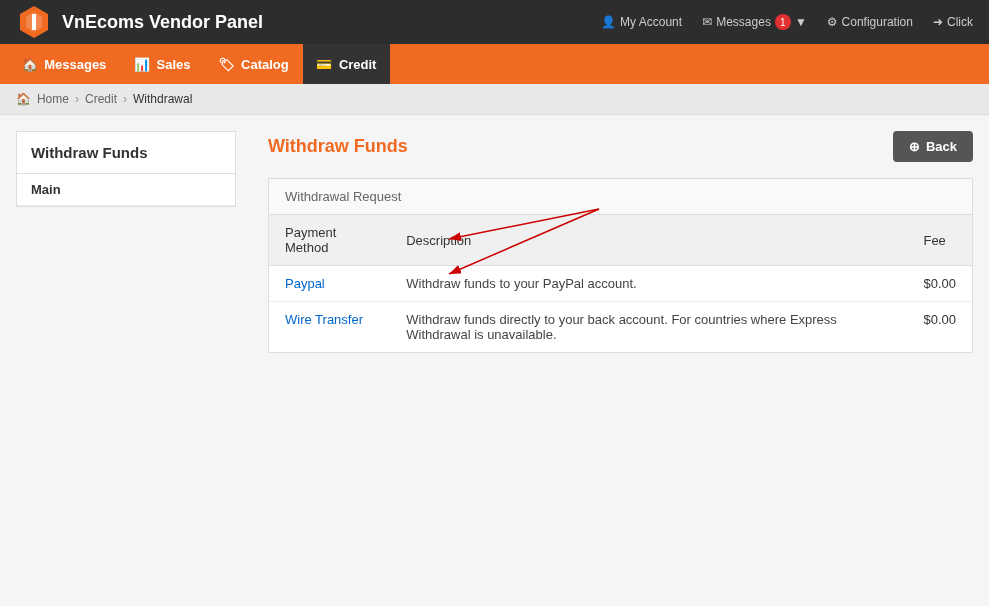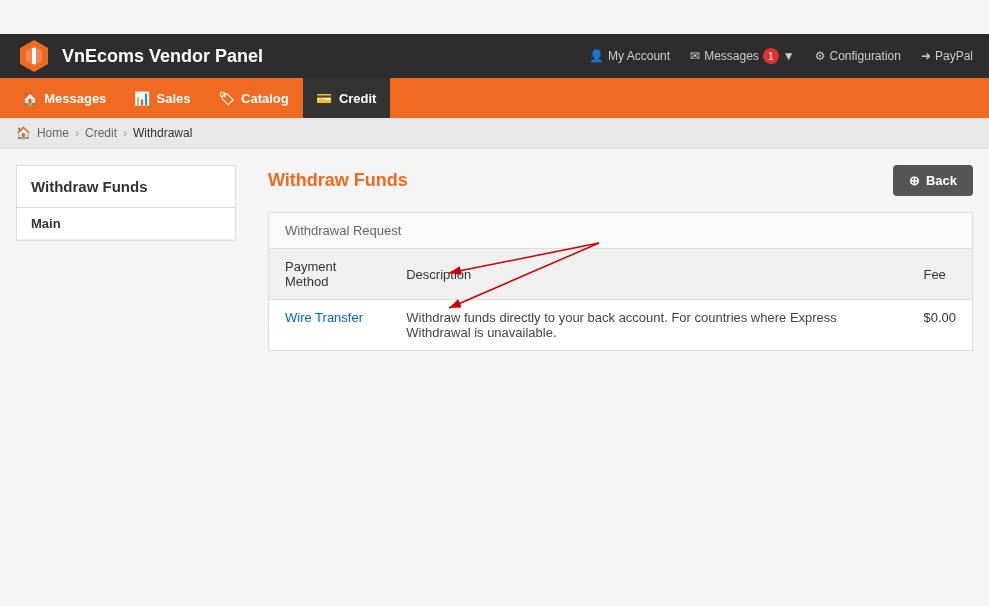--- a/index.html
+++ b/index.html
@@ -6,21 +6,20 @@
     body { font-family: Arial, sans-serif; font-size: 13px; background: #f5f5f5; color: #333; }
 
     
     .top-nav {
       background: #2d2d2d;
       height: 44px;
       display: flex;
       align-items: center;
       justify-content: space-between;
       padding: 0 16px;
-      margin-top: 34px;
     }
     .top-nav-brand {
       display: flex;
       align-items: center;
       gap: 10px;
       color: #fff;
       font-size: 18px;
       font-weight: bold;
     }
     .magento-logo {
@@ -228,21 +227,21 @@
       <span>Messages</span>
       <span class="badge">1</span>
       <span>▼</span>
     </a>
     <a href="#">
       <span>⚙</span>
       <span>Configuration</span>
     </a>
     <a href="#">
       <span>➜</span>
-      <span>PayPal</span>
+      <span>Click</span>
     </a>
   </div>
 </nav>
 
 <nav class="main-nav">
   <a class="main-nav-item">
     <span>🏠</span>
     <span>Messages</span>
   </a>
   <a class="main-nav-item">
@@ -309,20 +308,29 @@
         <thead>
           <tr>
             <th>Payment Method</th>
             <th>Description</th>
             <th>Fee</th>
           </tr>
         </thead>
         <tbody>
           <tr>
             <td>
+              <a href="#" class="link-style">Paypal</a>
+            </td>
+            <td>
+              <span class="desc-text">Withdraw funds to your PayPal account.</span>
+            </td>
+            <td>$0.00</td>
+          </tr>
+          <tr>
+            <td>
               <a href="#" class="link-style">Wire Transfer</a>
             </td>
             <td>
               <span class="desc-text">Withdraw funds directly to your back account. For countries where Express Withdrawal is unavailable.</span>
             </td>
             <td>$0.00</td>
           </tr>
         </tbody>
       </table>
     </div>

